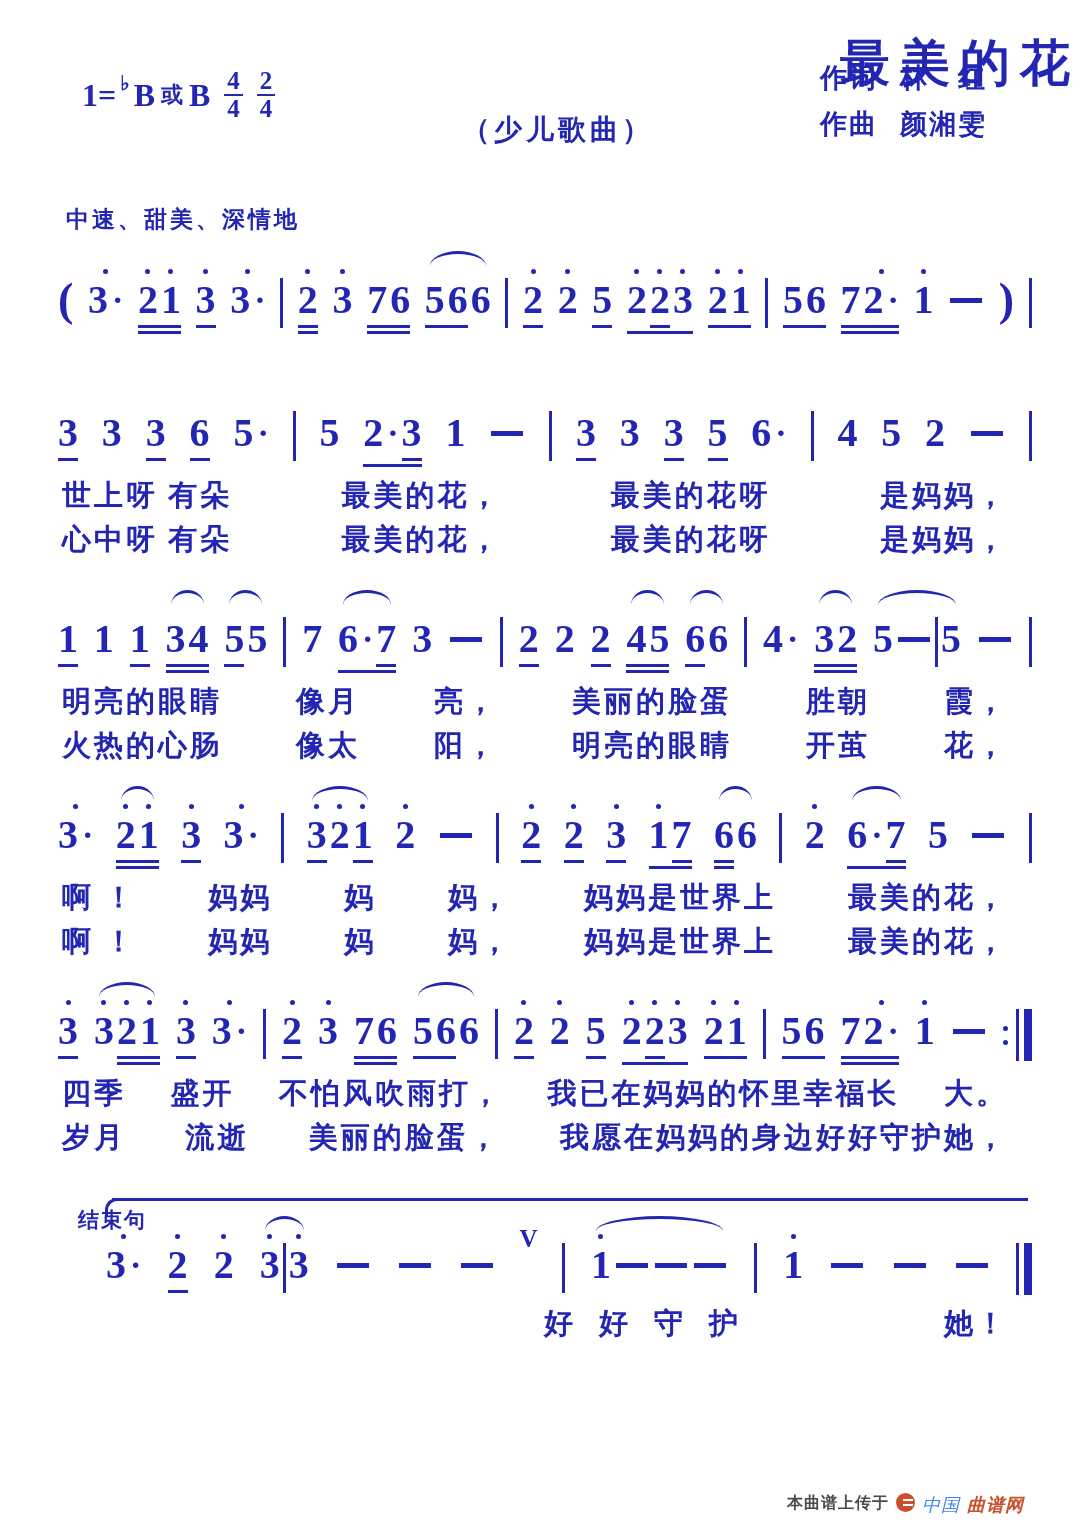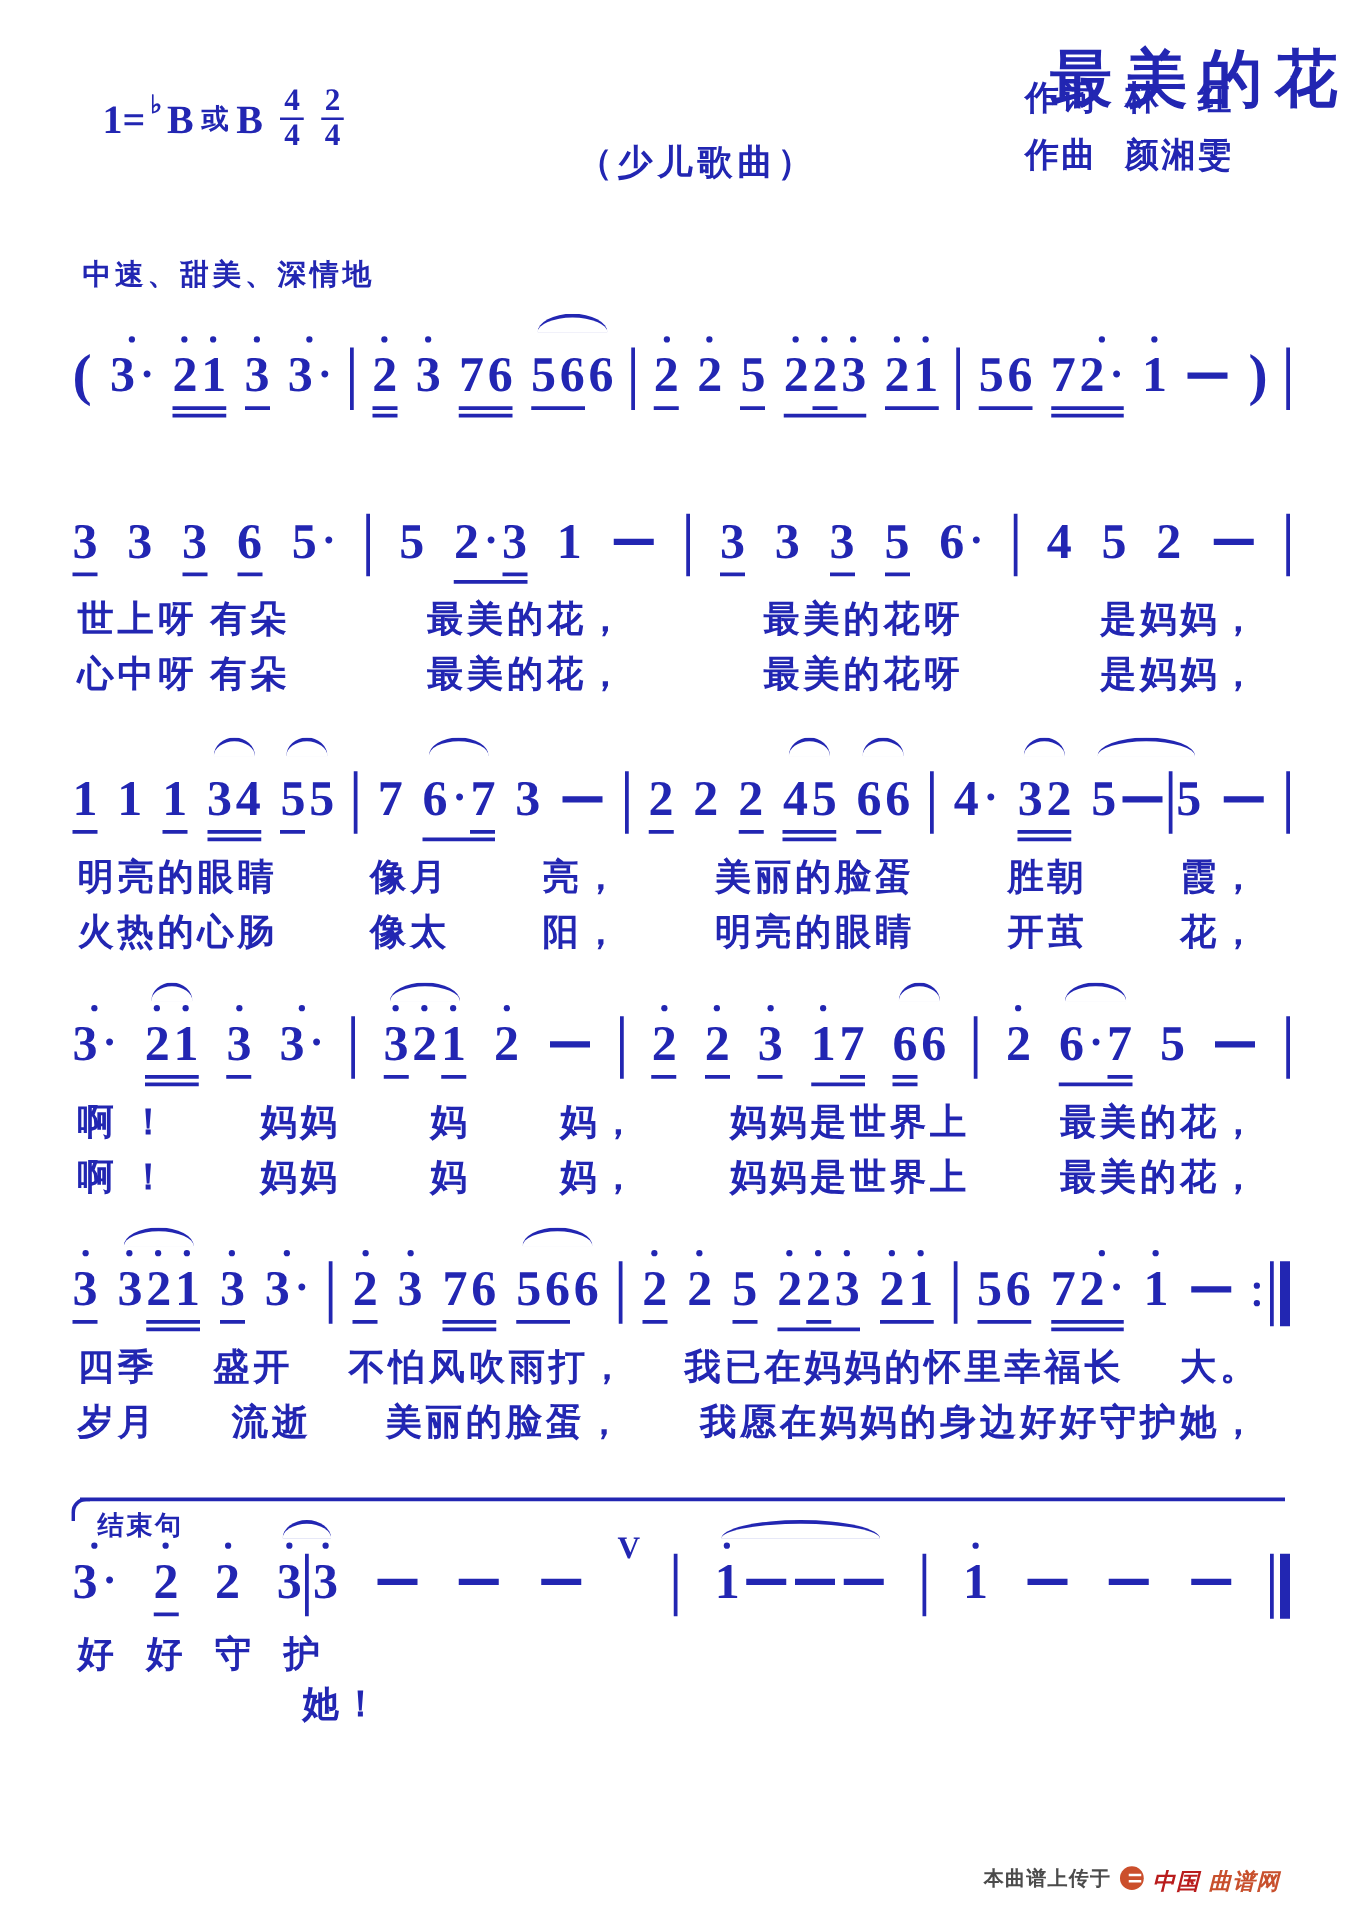--- a/index.html
+++ b/index.html
@@ -104,26 +104,26 @@
   }
 
   
   .lyrics-row{
     display:flex;justify-content:space-between;
     padding:0 72px 0 62px;
     font-size:29px;font-weight:bold;letter-spacing:3px;
     margin-top:9px;white-space:nowrap;
   }
   .lyrics-row.tight{margin-top:4px;}
-  .lyrics-row.final{justify-content:flex-end;flex-direction:column;}
+  .lyrics-row.final{justify-content:flex-end;}
   .lyrics-row.final .seg:first-child{letter-spacing:26px;}
   .lyrics-row.final .seg:nth-child(2){margin-left:180px;}
 
   
-  .coda{position:relative;margin-top:40px;}
+  .coda{position:relative;margin-top:40px;padding-left:48px;}
   .coda-line{
     margin:0 52px 0 64px;height:4px;position:relative;
     border-top:3px solid var(--ink);
   }
   .coda-line::before{
     content:"";position:absolute;left:-7px;top:-3px;width:12px;height:16px;
     border-left:3px solid var(--ink);border-top:3px solid var(--ink);
     border-top-left-radius:12px;
   }
   .coda-label{
@@ -138,21 +138,21 @@
     display:flex;align-items:flex-start;gap:7px;
     font-family:"Liberation Sans", sans-serif;
   }
   .f-text{font-size:16px;color:#4b4b4b;font-weight:bold;letter-spacing:1px;}
   .logo{
     width:19px;height:19px;border-radius:50%;
     background:#cb4f2c;display:inline-flex;flex-direction:column;
     justify-content:center;align-items:flex-end;gap:3px;padding-right:2px;
   }
   .logo i{display:block;width:10px;height:2px;background:#ffffff;}
-  .site-bold{font-size:18px;font-weight:bold;color:#b91c1c;font-style:italic;letter-spacing:1px;}
+  .site-bold{font-size:18px;font-weight:normal;color:#3b82f6;font-style:italic;letter-spacing:1px;}
   .site-orange{font-size:18px;font-weight:bold;color:#c8502d;font-style:italic;letter-spacing:1px;}
 </style>
 </head>
 <body>
 
 <div class="sheet">
 
   <header>
     <h1 class="title">最美的花</h1>
     <div class="keysig">

